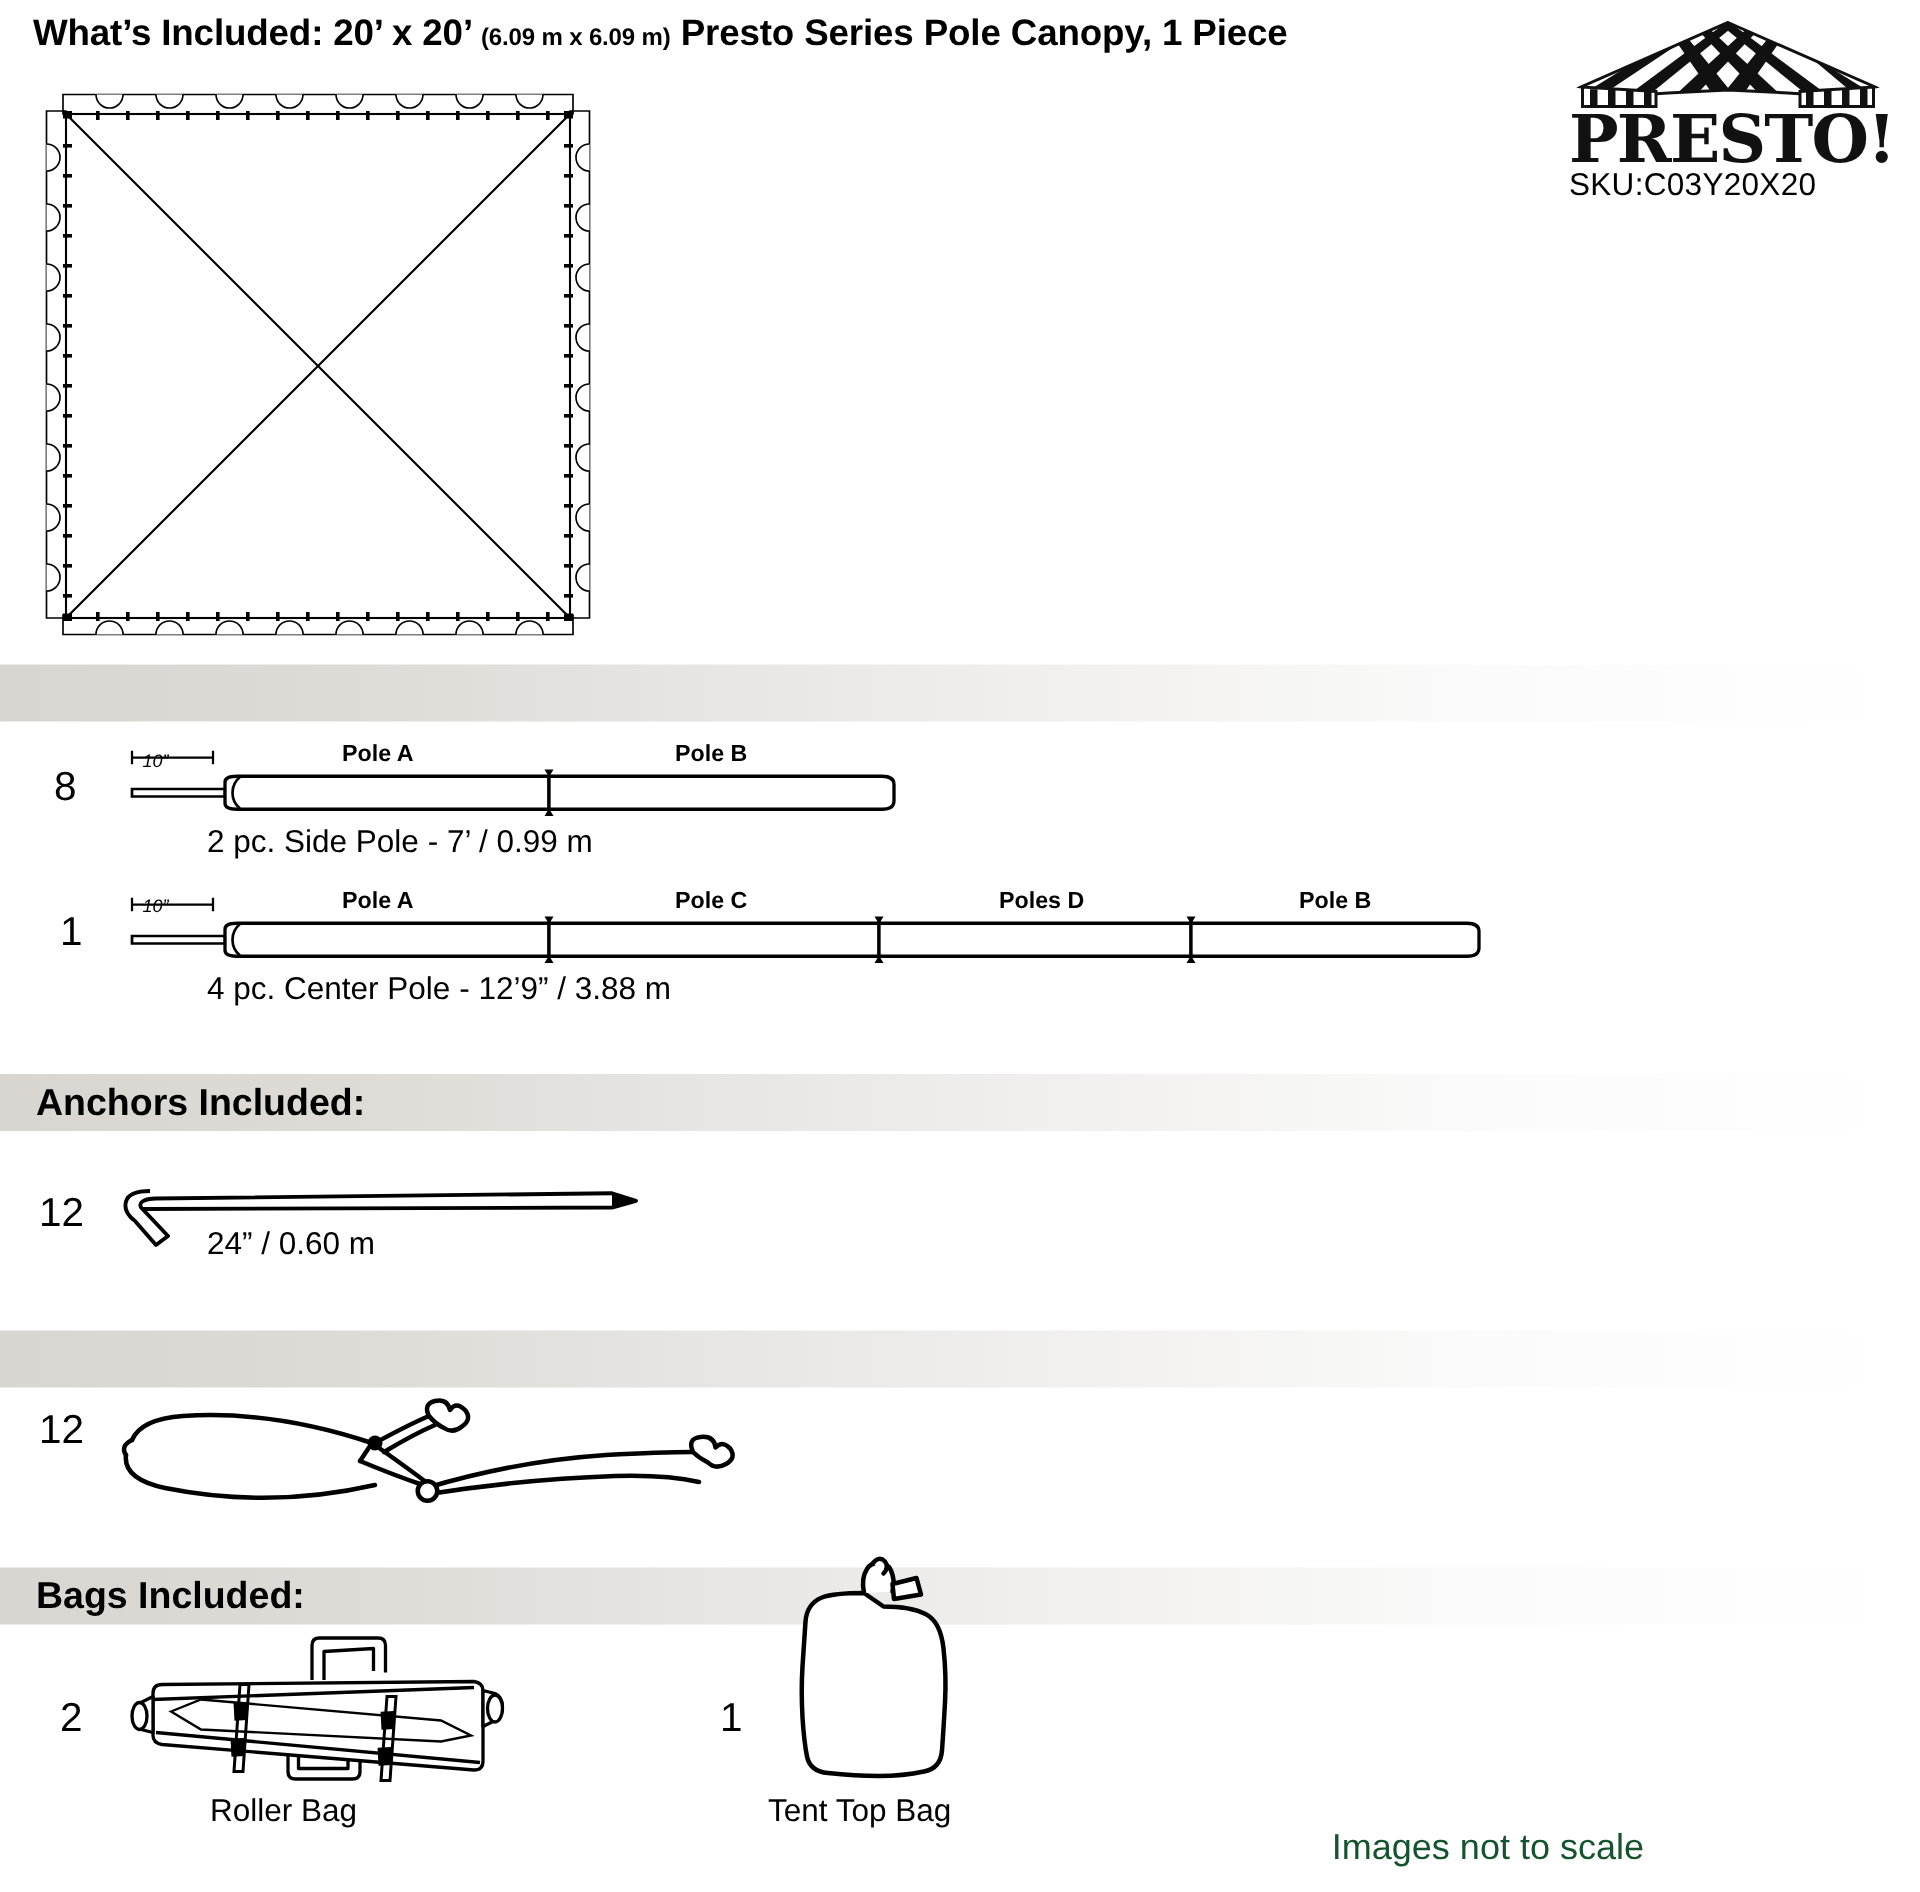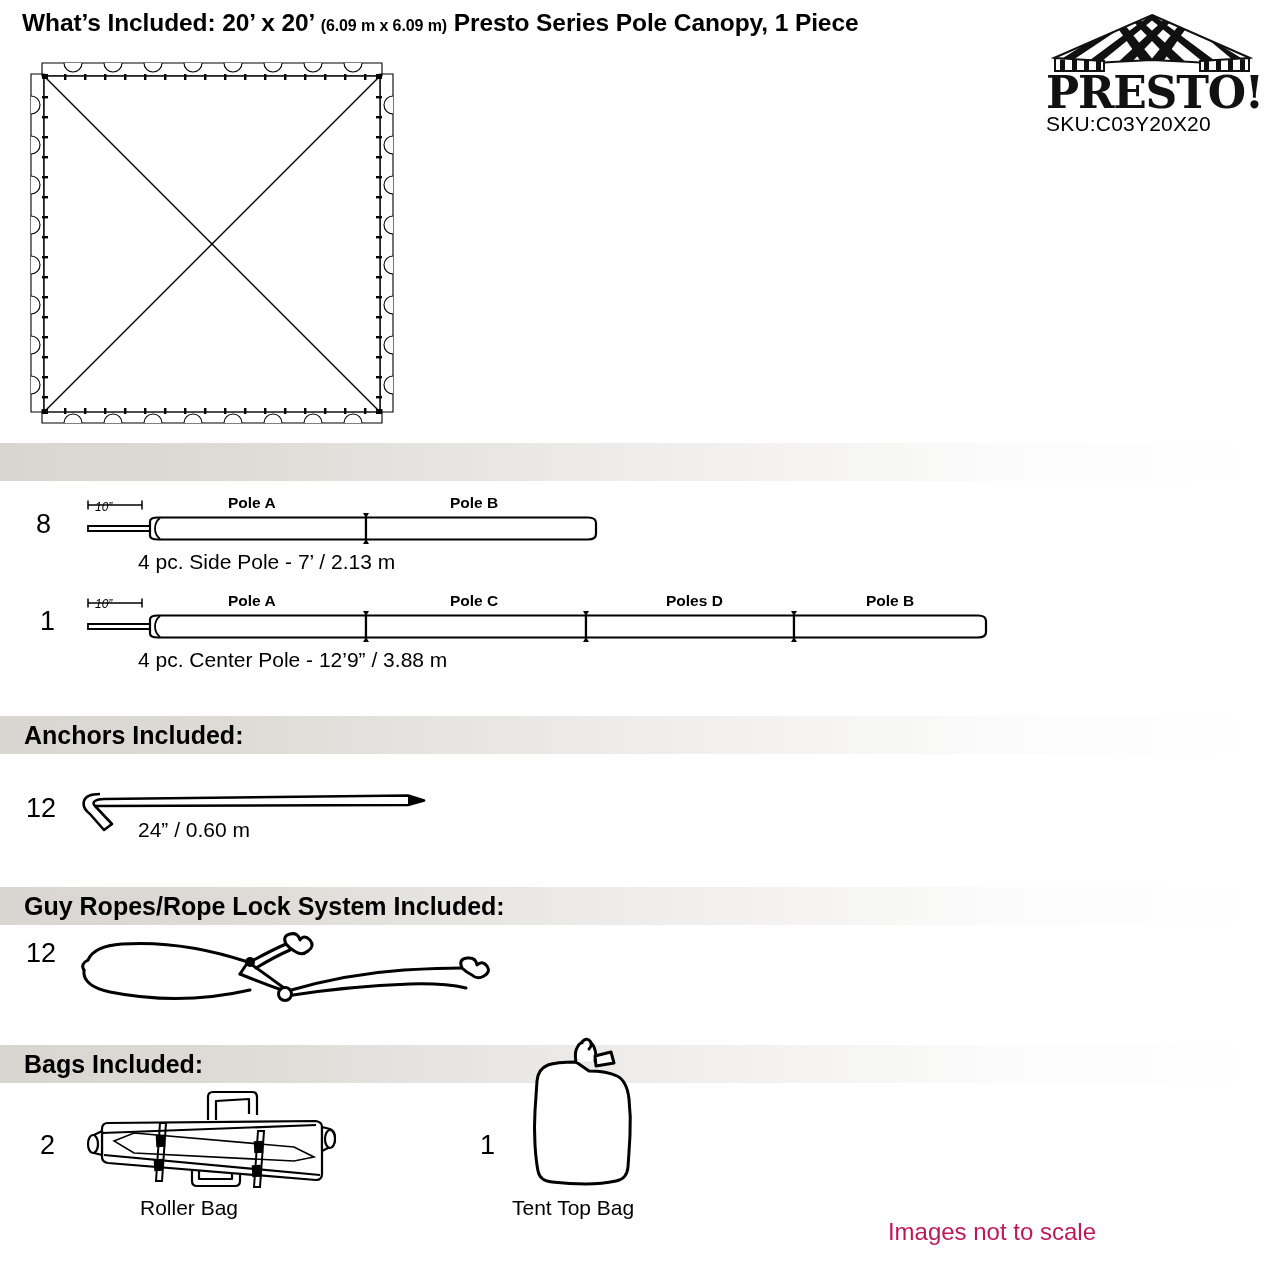--- a/index.html
+++ b/index.html
@@ -54,21 +54,21 @@
   }
   .pole-name{
     position:absolute;font-size:15.5px;font-weight:bold;white-space:nowrap;
   }
   .dim10{
     position:absolute;font-size:12px;font-style:italic;white-space:nowrap;
   }
 
   .foot{
     position:absolute;right:28px;top:1218px;
-    font-size:24px;color:#be185d;white-space:nowrap;
+    font-size:24px;color:#14532d;white-space:nowrap;
   }
   svg{display:block;overflow:visible;}
 </style>
 </head>
 <body>
 
 <div class="page">
 
   <div class="title">
     <span>What’s Included: 20’ x 20’</span>
@@ -284,21 +284,21 @@
     <path d="M80 20 q-5 4 -5 10.5 q0 6.5 5 10.5" fill="none" stroke="#000" stroke-width="1.8"></path>
 
     <path d="M286 19.5 L508 19.5 q8 0 8 5.5 L516 36 q0 5.5 -8 5.5 L286 41.5 Z" fill="#fff" stroke="#000" stroke-width="2.2"></path>
 
     <g fill="#000">
       <path d="M283 15 l3 5 l3 -5 z"></path>
       <path d="M283 46 l3 -5 l3 5 z"></path>
     </g>
   </svg>
 
-  <div class="cap" style="left:138px;top:550px;">4 pc. Side Pole - 7’ / 2.13 m</div>
+  <div class="cap" style="left:138px;top:550px;">2 pc. Side Pole - 7’ / 0.99 m</div>
 
   <div class="qty" style="left:40px;top:606px;">1</div>
   <div class="dim10" style="left:95px;top:597px;">10”</div>
   <div class="pole-name" style="left:228px;top:592px;">Pole A</div>
   <div class="pole-name" style="left:450px;top:592px;">Pole C</div>
   <div class="pole-name" style="left:666px;top:592px;">Poles D</div>
   <div class="pole-name" style="left:866px;top:592px;">Pole B</div>
 
   <svg style="position:absolute;left:80px;top:596px;width:930px;height:46px;" viewBox="0 0 930 46">
     <g stroke="#000" stroke-width="1.5" fill="none">
@@ -331,21 +331,20 @@
 
   <svg style="position:absolute;left:78px;top:786px;width:350px;height:50px;" viewBox="0 0 350 50">
     <path d="M22 8 q-14 0 -16 7 q-2 7 6 13 L26 44 L34 38 L17 20 q-3 -3 0 -5 q3 -2 9 -2
              L330 9.5 L346 14.5 L330 19 L17 20" fill="#fff" stroke="#000" stroke-width="2.6" stroke-linejoin="round"></path>
     <path d="M330 9.5 L346 14.5 L330 19 Z" fill="#000"></path>
   </svg>
 
   <div class="cap" style="left:138px;top:818px;">24” / 0.60 m</div>
 
   <div class="bar" style="top:887px;"></div>
-  <div class="bar-label" style="top:887px;">Guy Ropes/Rope Lock System Included:</div>
 
   <div class="qty" style="left:26px;top:938px;">12</div>
 
   <svg style="position:absolute;left:70px;top:926px;width:460px;height:84px;" viewBox="0 0 460 84">
     <g fill="none" stroke="#000" stroke-width="3" stroke-linecap="round" stroke-linejoin="round">
 
       <path d="M18 34 q6 -14 34 -16 q60 -4 126 18"></path>
       <path d="M14 44 q-2 16 26 22 q70 14 140 -2"></path>
       <path d="M18 34 q-8 4 -4 10"></path>
 

